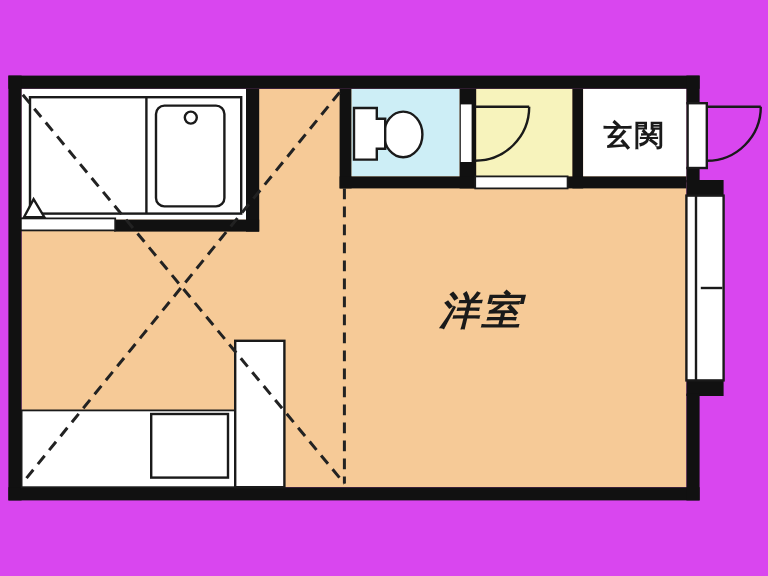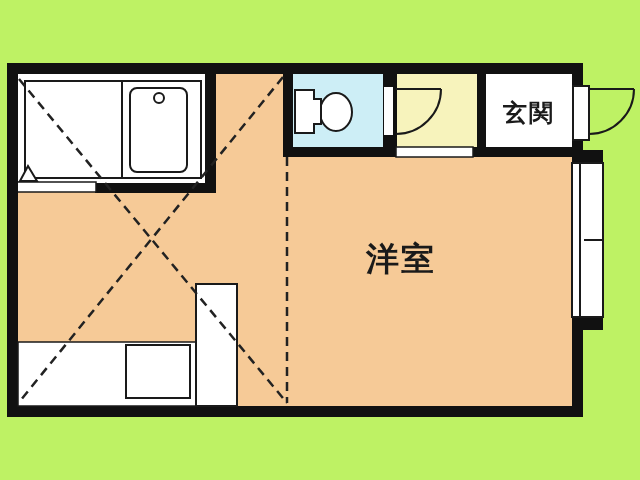--- a/index.html
+++ b/index.html
@@ -1,30 +1,30 @@
 <!DOCTYPE html>
 <html><head>
 <meta charset="utf-8">
 <style>
   html,body{margin:0;padding:0;background:#ffffff;}
-  .stage{position:relative;width:640px;height:480px;background:#bef264;overflow:hidden;
+  .stage{position:relative;width:640px;height:480px;background:#d946ef;overflow:hidden;
          font-family:"Liberation Sans",sans-serif;}
   svg{position:absolute;left:0;top:0;}
   .wall{fill:#111111;}
   .white{fill:#ffffff;}
   .ln{stroke:#1a1a1a;stroke-width:2;fill:none;}
   .ln15{stroke:#1a1a1a;stroke-width:1.5;fill:#ffffff;}
   .fixture{fill:#ffffff;stroke:#1a1a1a;stroke-width:2;}
   .dash{stroke:#222222;stroke-width:2.5;fill:none;stroke-dasharray:9 6;}
   .label{position:absolute;color:#1a1a1a;}
   .label-entrance{left:486px;top:97px;width:86px;text-align:center;
                   font-size:24px;font-weight:600;letter-spacing:2px;}
   .label-room{left:366px;top:240px;font-size:33px;font-weight:bold;
               line-height:37px;letter-spacing:2px;}
-  .label-room span{display:block;}
+  .label-room span{display:block;font-style:italic;}
 </style>
 </head>
 <body>
 
 <div class="stage">
   <svg width="640" height="480" viewBox="0 0 640 480">
 
     <rect x="18" y="74" width="554" height="332" fill="#f6ca97"></rect>
 
     <rect class="white" x="18" y="74" width="187" height="109"></rect>

